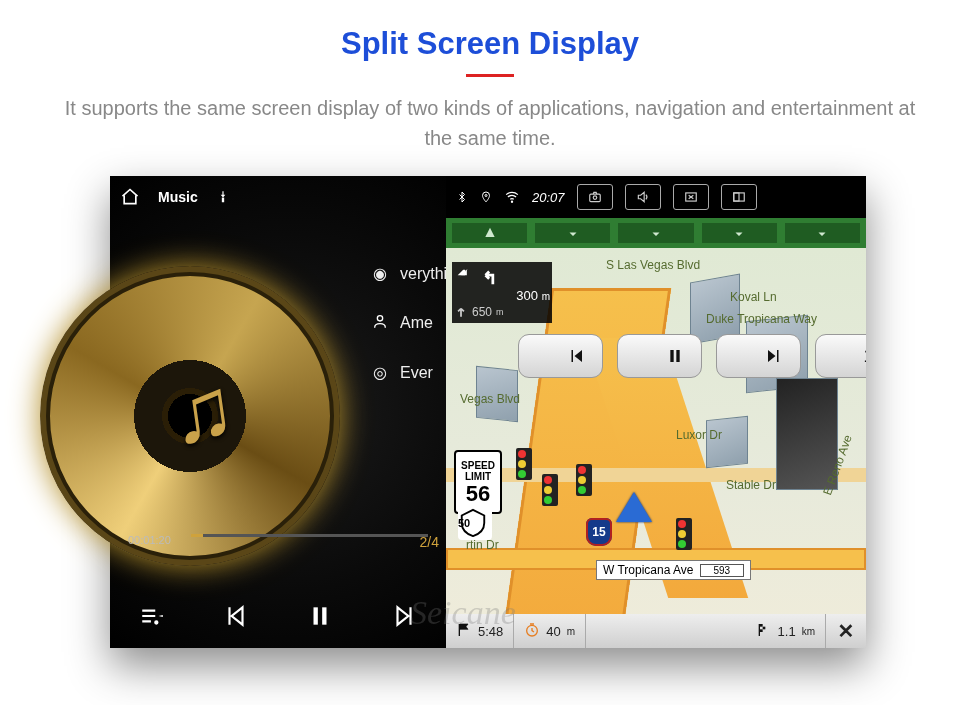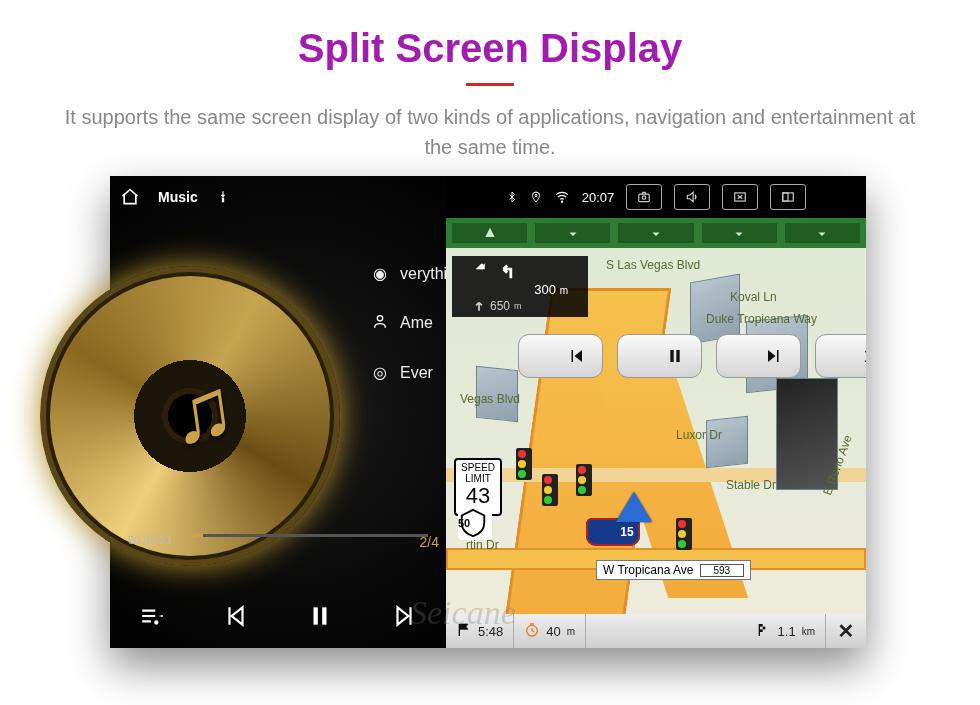--- a/index.html
+++ b/index.html
@@ -7,23 +7,23 @@
     padding: 0;
     width: 980px;
     height: 705px;
     background: #fff;
     font-family: Arial, Helvetica, sans-serif;
     overflow: hidden;
     position: relative;
   }
   .page-title {
     text-align: center;
-    font-size: 40px;
+    font-size: 31px;
     font-weight: bold;
-    color: #a21caf;
+    color: #1d4ed8;
     margin-top: 26px;
   }
   .title-underline {
     width: 48px;
     height: 3px;
     background: #d22;
     margin: 12px auto 16px auto;
   }
   .subtitle {
     text-align: center;
@@ -107,22 +107,22 @@
     position:absolute; left:0; right:0; bottom:12px;
     display:flex; justify-content:space-around; align-items:center;
     color:#fff; font-size:28px;
   }
   .music-controls .btn{ cursor:pointer; }
 
   
   .statusbar-right{
     position:absolute; left:336px; right:0; top:0; height:42px;
     background:#000; color:#fff;
-    display:flex; align-items:center; justify-content:center;
-    gap:12px; padding:0 10px; font-size:13px;
+    display:flex; align-items:center; justify-content:flex-start;
+    gap:12px; padding:0 10px; font-size:13px;font-style:italic;
   }
   .stat-btn{
     width:34px; height:24px; border:1px solid #aaa; border-radius:3px;
     display:flex; align-items:center; justify-content:center;
   }
 
   
   .map{
     position:absolute; left:336px; top:42px; right:0; bottom:0;
     background:linear-gradient(180deg,#dfe9d3 0%, #e7eadb 60%, #f0ecda 100%);
@@ -158,32 +158,32 @@
   }
   .road-h2{
     position:absolute; left:0; right:0; top:250px; height:14px;
     background:#f0d496;
   }
   .building{
     position:absolute; background:linear-gradient(160deg,#b9c5cf,#8fa0ad);
     border:1px solid #6e8391;
   }
   .nav-turnbox{
-    position:absolute; left:6px; top:38px;
+    position:absolute; left:6px; top:44px;
     width:96px;
     background:rgba(0,0,0,.85); color:#fff;
-    padding:4px 20px; font-size:13px;
+    padding:4px 2px; font-size:13px;
   }
   .nav-turnbox .big{ font-size:14px; display:flex; align-items:center; gap:4px;}
   .nav-turnbox .small{ font-size:12px; color:#ccc; display:flex; align-items:center; gap:4px; margin-top:2px;}
   .speed-sign{
-    position:absolute; left:8px; top:240px;
+    position:absolute; left:8px; top:232px;
     width:44px; height:52px; background:#fff; border:2px solid #000;
-    border-radius:4px; text-align:center; font-weight:normal;
-    font-size:10px; line-height:1.1; padding-top:2px;
+    border-radius:4px; text-align:center; font-weight:bold;
+    font-size:10px; line-height:1.1; padding-top:8px;
   }
   .speed-sign .n{ font-size:22px; }
   .route-shield{
     position:absolute; left:12px; top:288px;
     width:34px; height:34px; background:#fff; border-radius:4px;
     display:flex;align-items:center;justify-content:flex-start; font-size:11px;
   }
   .media-controls{
     position:absolute; left:72px; top:116px;
     display:flex; gap:14px;
@@ -217,21 +217,20 @@
     display:flex; align-items:center; gap:6px;
   }
   .shield15{
     position:absolute; left:140px; top:300px;
     width:26px; height:28px;
     background:#153a8a; color:#fff;
     border-radius:6px 6px 10px 10px;
     display:flex;align-items:center;justify-content:center;
     font-size:12px; font-weight:bold;
     box-shadow:0 0 0 2px #b02020 inset;
-    padding-left:28px;
   }
   .map-bottom{
     position:absolute; left:0; right:0; bottom:0; height:34px;
     background:linear-gradient(#eee,#cfcfcf);
     display:flex; align-items:center; font-size:13px; color:#222;
   }
   .map-bottom .seg{
     display:flex; align-items:center; gap:6px;
     padding:0 10px; height:100%;
     border-right:1px solid #aaa;
@@ -491,21 +490,21 @@
             <path d="M16 4h2v16h-2zM4 4v16l10-8z"></path>
           </svg>
       </div>
       <div class="media-btn">
         <span>1x</span>
       </div>
     </div>
 
     <div class="speed-sign">
       <div>SPEED LIMIT</div>
-      <div class="n">43</div>
+      <div class="n">56</div>
     </div>
 
     <div class="route-shield">
       <svg width="30" height="30" viewBox="0 0 32 32">
           <path d="M16 2l12 6v8c0 8-6 12-12 14C10 28 4 24 4 16V8z" fill="#fff" stroke="#000" stroke-width="2"></path>
         </svg>
       <span style="position:absolute; font-weight:bold">50</span>
     </div>
     <div class="shield15">15</div>
 

